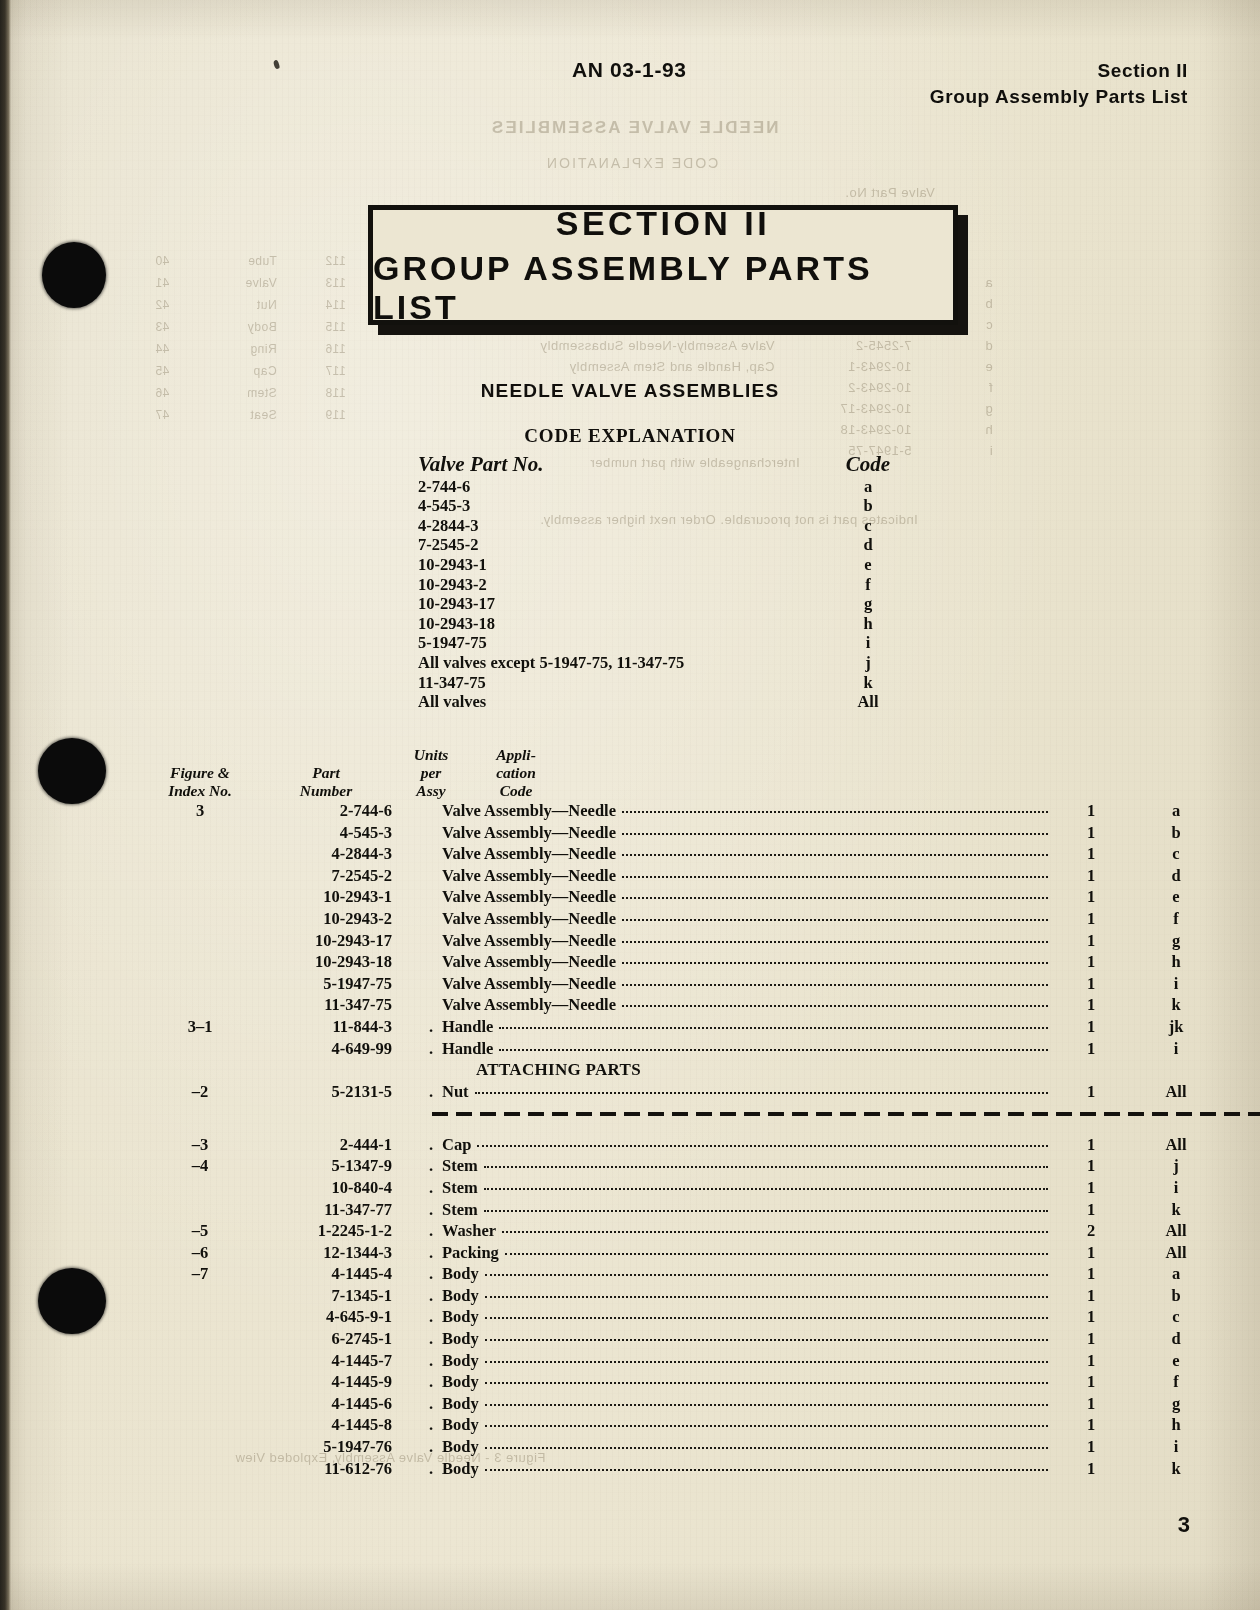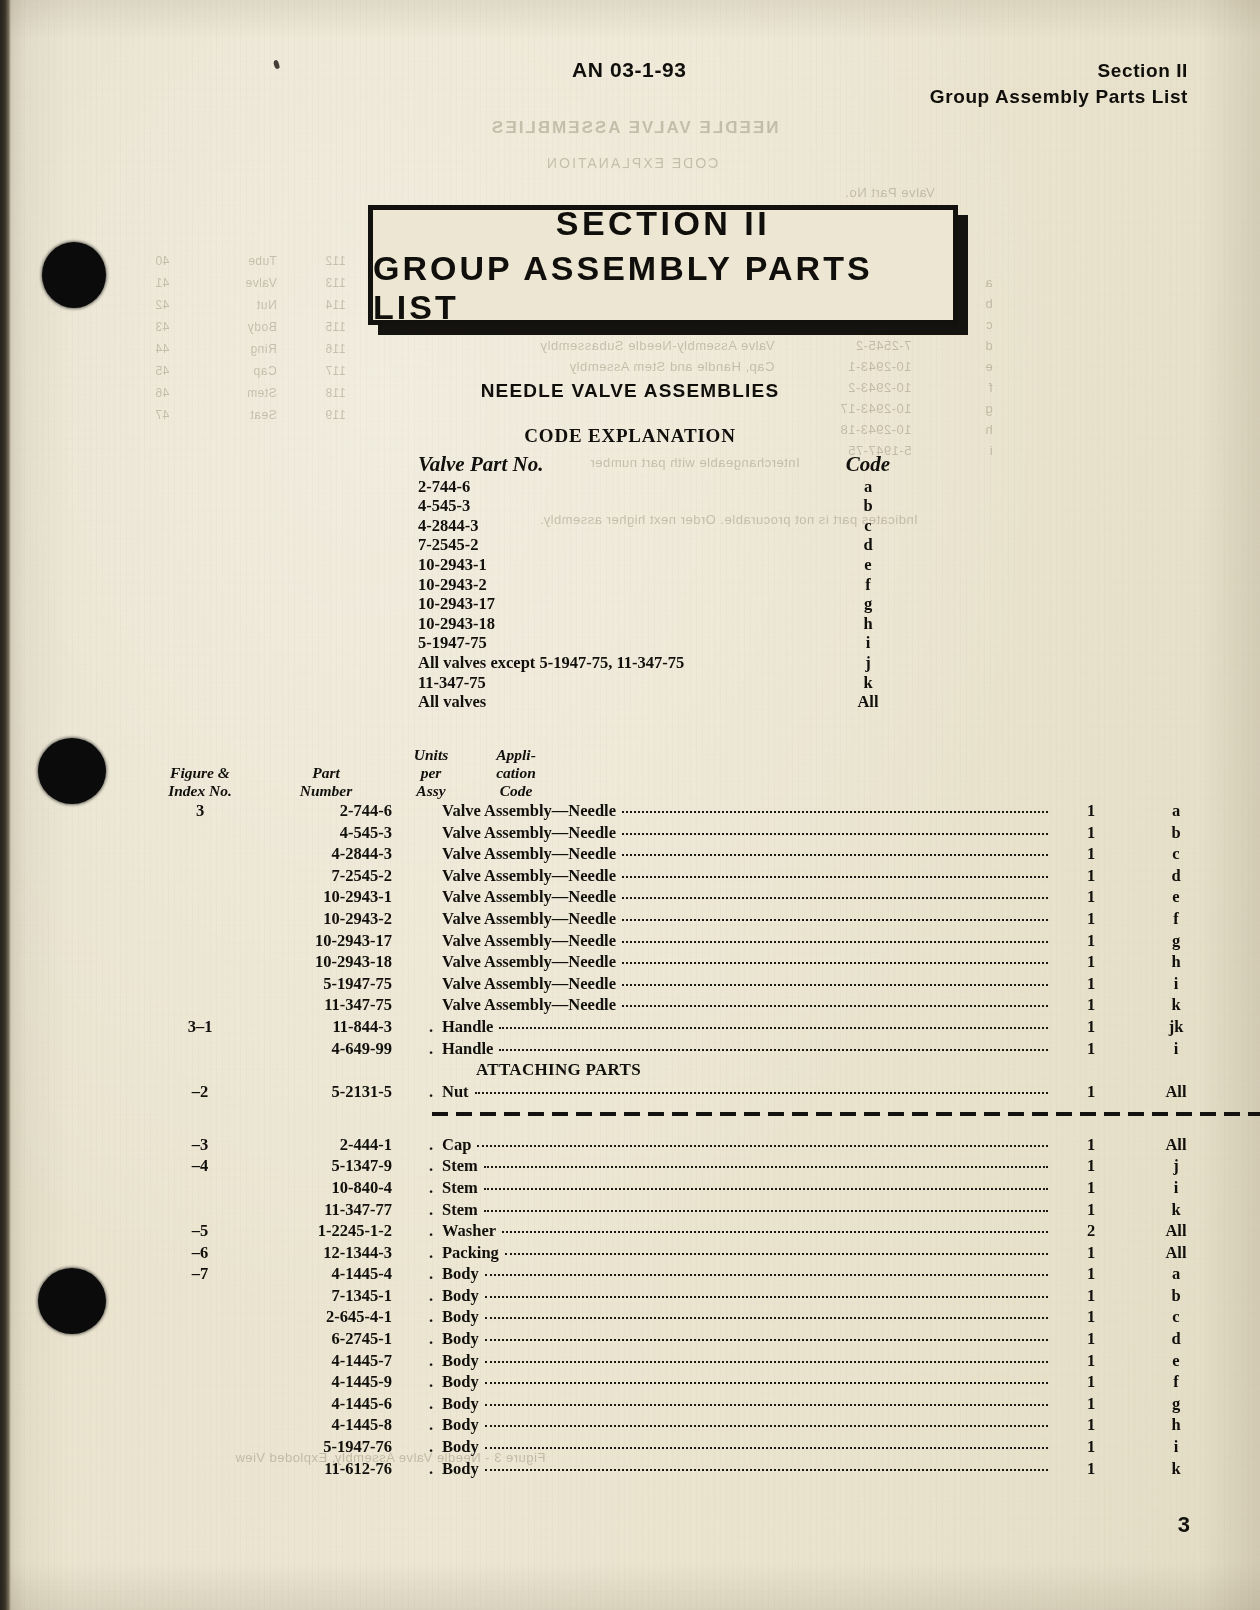--- a/index.html
+++ b/index.html
@@ -687,21 +687,21 @@
           <div class="col-nom">
             <span class="nom-dot">.</span>
             <span class="nom-text">Body</span>
             <span class="leader"></span>
           </div>
           <div class="col-units">1</div>
           <div class="col-code">b</div>
         </div>
         <div class="trow">
           <div class="col-fig"></div>
-          <div class="col-part">2-645-4-1</div>
+          <div class="col-part">4-645-9-1</div>
           <div class="col-nom">
             <span class="nom-dot">.</span>
             <span class="nom-text">Body</span>
             <span class="leader"></span>
           </div>
           <div class="col-units">1</div>
           <div class="col-code">c</div>
         </div>
         <div class="trow">
           <div class="col-fig"></div>

